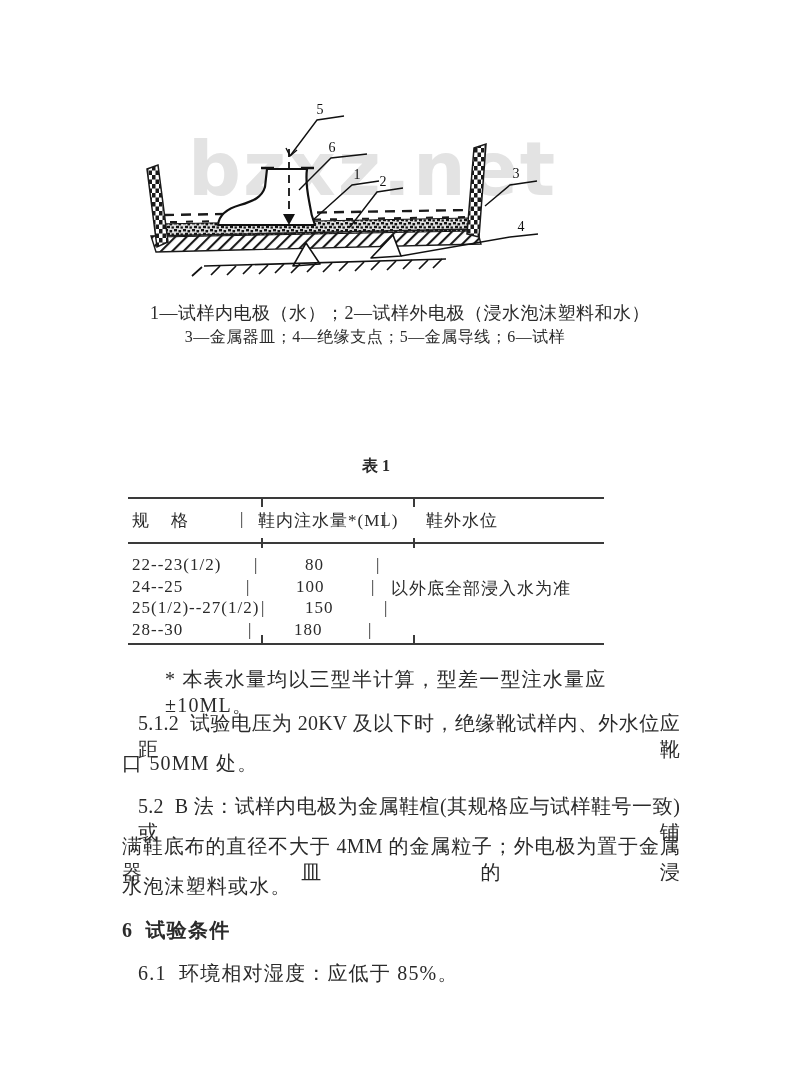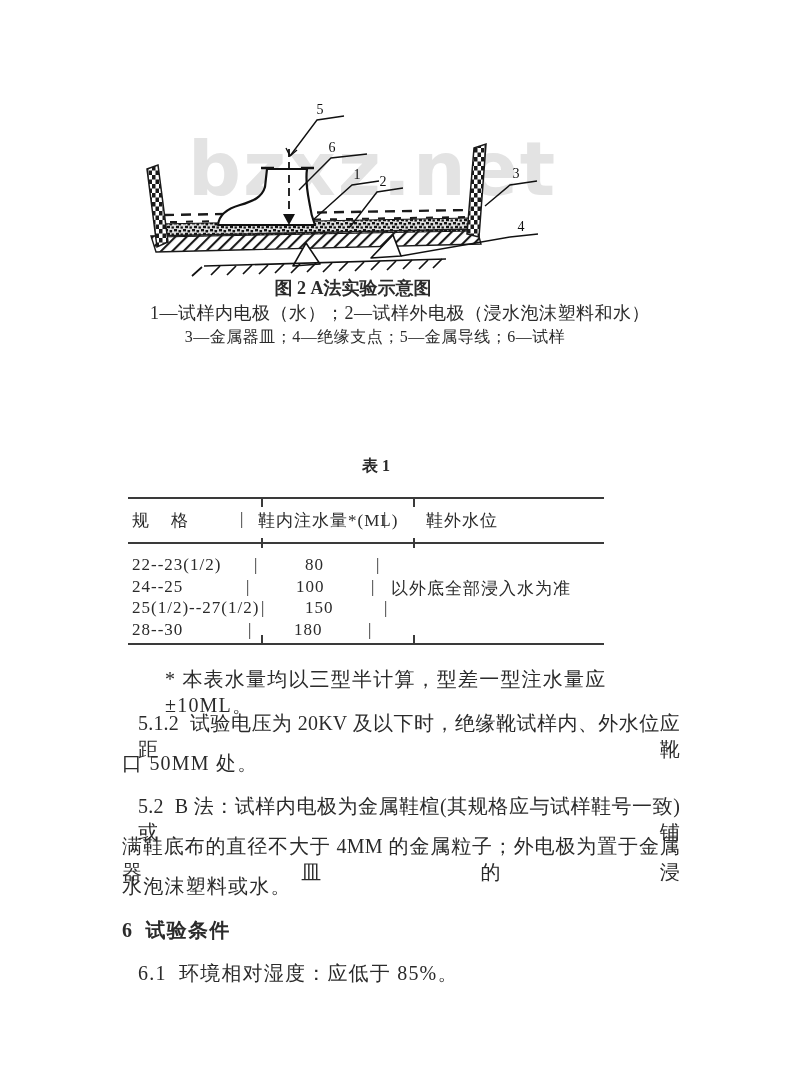--- a/index.html
+++ b/index.html
@@ -94,21 +94,20 @@
     <g font-family="Liberation Serif, serif" font-size="14" fill="#111" text-anchor="middle">
       <text x="182" y="11">5</text>
       <text x="194" y="49">6</text>
       <text x="219" y="76">1</text>
       <text x="245" y="83">2</text>
       <text x="378" y="75">3</text>
       <text x="383" y="128">4</text>
     </g>
   </svg>
 
-  <div class="abs cap bold" style="left:138px;top:276px;width:430px;font-size:18px;">图 2 A法实验示意图</div>
   <div class="abs cap" style="left:120px;top:301px;width:560px;font-size:18px;letter-spacing:0.5px;">1—试样内电极（水）；2—试样外电极（浸水泡沫塑料和水）</div>
   <div class="abs cap" style="left:120px;top:327px;width:510px;font-size:16px;letter-spacing:0.5px;">3—金属器皿；4—绝缘支点；5—金属导线；6—试样</div>
 
 
   <div class="abs cap bold" style="left:138px;top:456px;width:476px;font-size:16px;">表 1</div>
 
   <div class="tbl">
     <div class="rule" style="top:0;"></div>
     <div class="tick" style="left:133px;top:2px;height:8px;"></div>
     <div class="tick" style="left:285px;top:2px;height:8px;"></div>

